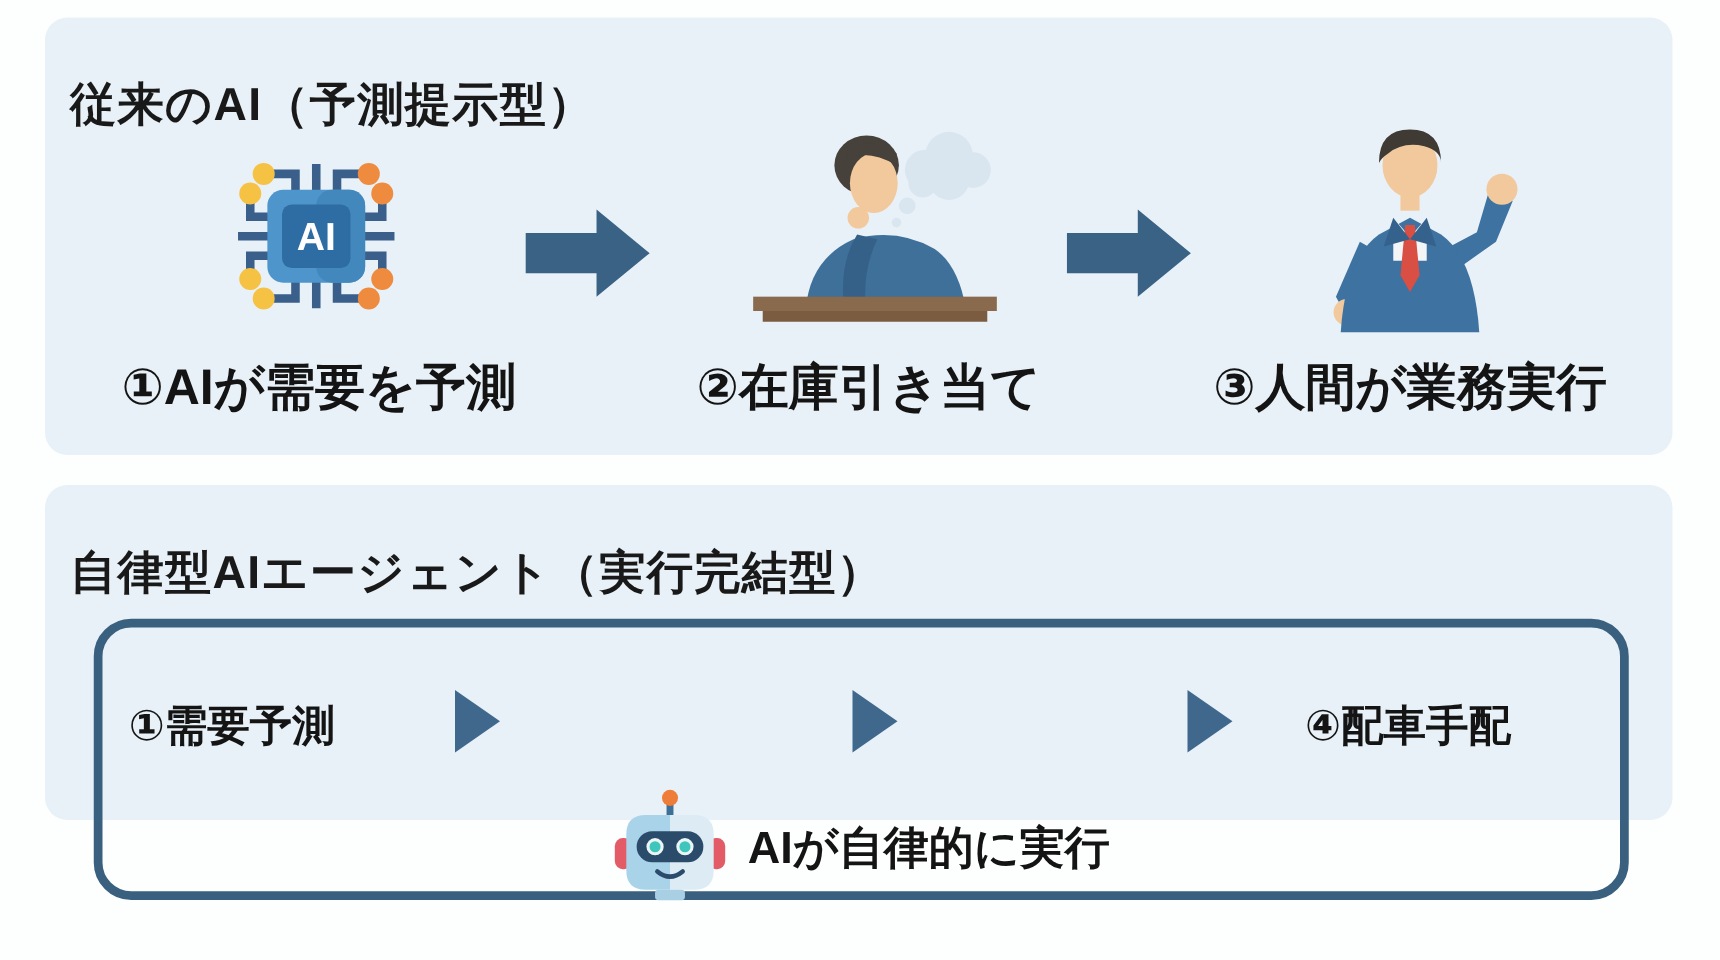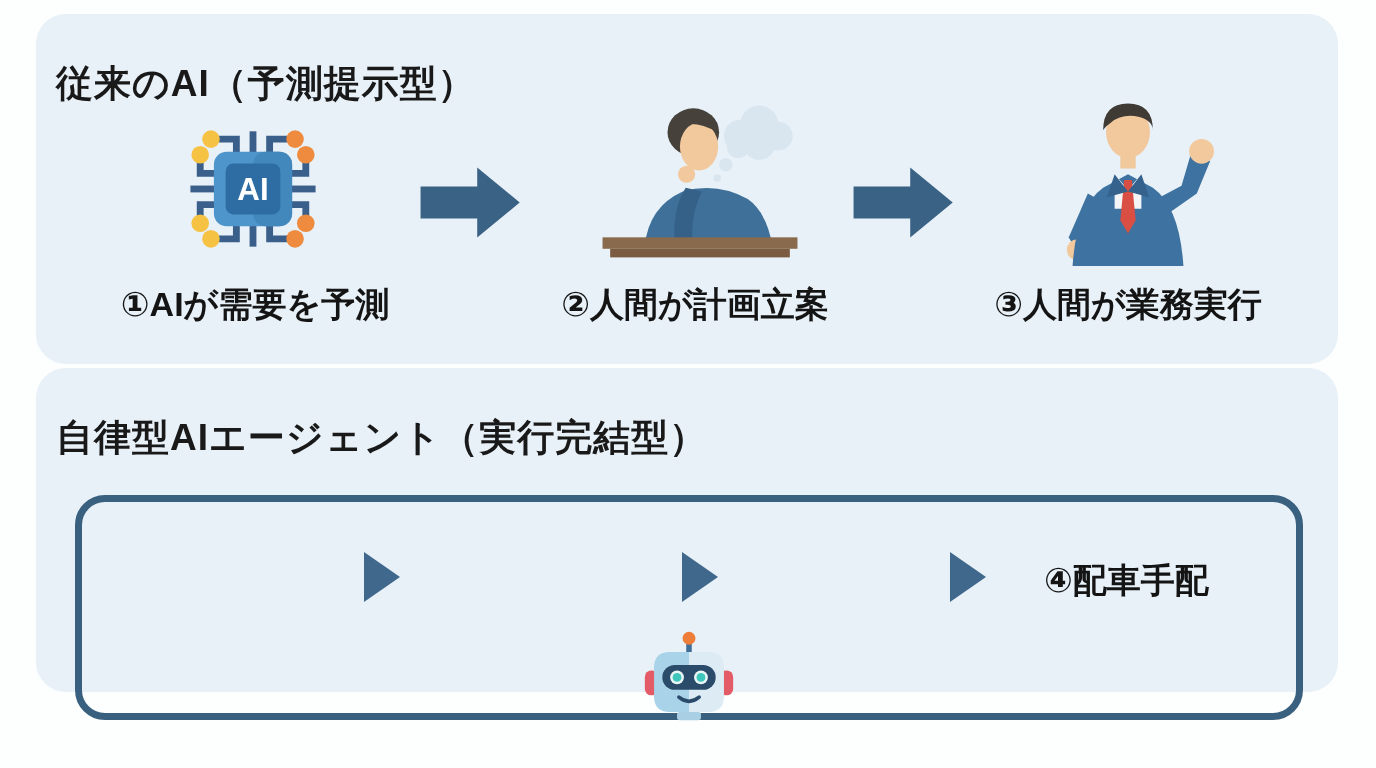--- a/index.html
+++ b/index.html
@@ -5,33 +5,33 @@
   html,body{margin:0;padding:0;}
   body{
     width:1376px;height:768px;
     background:#fdfefe;
     font-family:"Liberation Sans","DejaVu Sans",sans-serif;
     overflow:hidden;
   }
   .page{position:relative;width:1376px;height:768px;}
   .panel{
     position:absolute;left:36px;width:1302px;
-    background:#e8f1f8;border-radius:30px;
+    background:#e8f1f8;border-radius:18px;
   }
   .panel-top{top:14px;height:350px;}
-  .panel-bottom{top:368px;height:324px;}
+  .panel-bottom{top:388px;height:268px;}
   .panel-title{
     position:absolute;left:20px;top:20px;
     font-size:37px;font-weight:bold;color:#191919;
     letter-spacing:1px;white-space:nowrap;
   }
   .abs{position:absolute;}
   .step-label{
     position:absolute;top:282px;width:400px;text-align:center;
-    font-size:34px;font-weight:bold;color:#141414;white-space:nowrap;
+    font-size:40px;font-weight:bold;color:#141414;white-space:nowrap;
   }
   .label-1{left:55px;}
   .label-2{left:495px;}
   .label-3{left:928px;}
   .chip-wrap{left:155px;top:100px;width:196px;height:176px;}
   .person-wrap{left:592px;top:94px;width:216px;height:172px;}
   .businessman-wrap{left:1025px;top:94px;width:206px;height:172px;}
   .block-arrow-1{left:415px;top:160px;}
   .block-arrow-2{left:848px;top:160px;}
 
@@ -162,29 +162,30 @@
       <polygon points="86,84 100,102 78,108" fill="#34628c"></polygon>
       <polygon points="114,84 100,102 122,108" fill="#34628c"></polygon>
 
       <ellipse cx="100" cy="40" rx="23" ry="27" fill="#f2c89d"></ellipse>
       <path d="M74 38 Q74 10 100 10 Q126 10 126 38 Q126 28 112 24 Q94 20 82 30 Q76 34 74 38 Z" fill="#3f3a34"></path>
       <rect x="92" y="64" width="16" height="14" fill="#f2c89d"></rect>
     </svg>
   </div>
 
   <div class="step-label label-1">①AIが需要を予測</div>
-  <div class="step-label label-2">②人間が計画立案</div>
+  <div class="step-label label-2">②在庫引き当て</div>
   <div class="step-label label-3">③人間が業務実行</div>
 
   <section class="panel panel-bottom">
     <h1 class="panel-title">自律型AIエージェント（実行完結型）</h1>
   </section>
 
   <div class="agent-box"></div>
 
+  <div class="pipeline-step pstep-1">①需要予測</div>
   <div class="tri tri-1"></div>
   <div class="tri tri-2"></div>
   <div class="tri tri-3"></div>
   <div class="pipeline-step pstep-4">④配車手配</div>
 
   <div class="exec-row">
     <span>
       <svg width="92" height="92" viewBox="0 0 100 100" aria-hidden="true">
         <rect x="47" y="10" width="6" height="16" fill="#3e6f96"></rect>
         <circle cx="50" cy="9" r="7" fill="#ef7d3a"></circle>
@@ -194,15 +195,16 @@
         <path d="M50 24 H71 Q88 24 88 41 V72 Q88 89 71 89 H50 Z" fill="#dcebf4"></path>
         <rect x="21" y="38" width="58" height="27" rx="13.5" fill="#2b4b6b"></rect>
         <circle cx="37" cy="51.5" r="7.5" fill="#eaf6f6"></circle>
         <circle cx="37" cy="51.5" r="4.8" fill="#3ec6bc"></circle>
         <circle cx="63" cy="51.5" r="7.5" fill="#eaf6f6"></circle>
         <circle cx="63" cy="51.5" r="4.8" fill="#3ec6bc"></circle>
         <path d="M39 73 Q50 82 61 73" stroke="#2b4b6b" stroke-width="4" fill="none" stroke-linecap="round"></path>
         <rect x="37" y="89" width="26" height="9" rx="3" fill="#a9cfe4"></rect>
       </svg>
     </span>
+    <span class="exec-label">AIが自律的に実行</span>
   </div>
 
 </div>
 
 </body></html>

